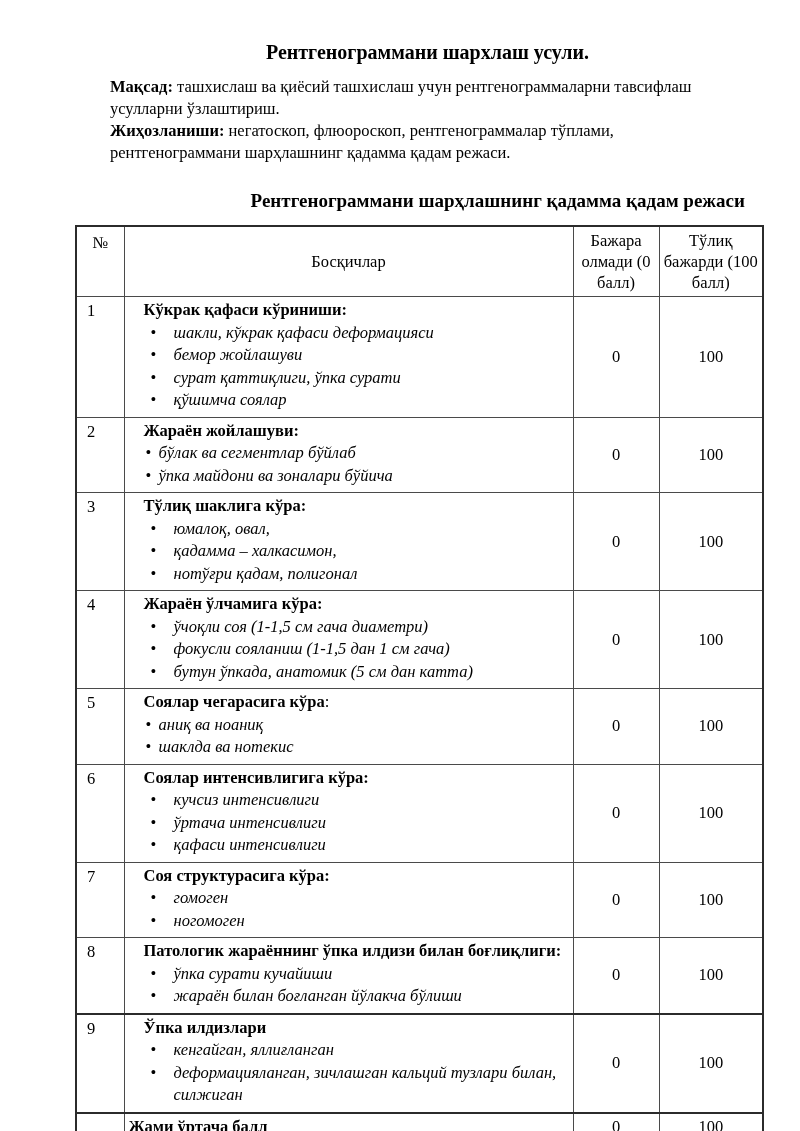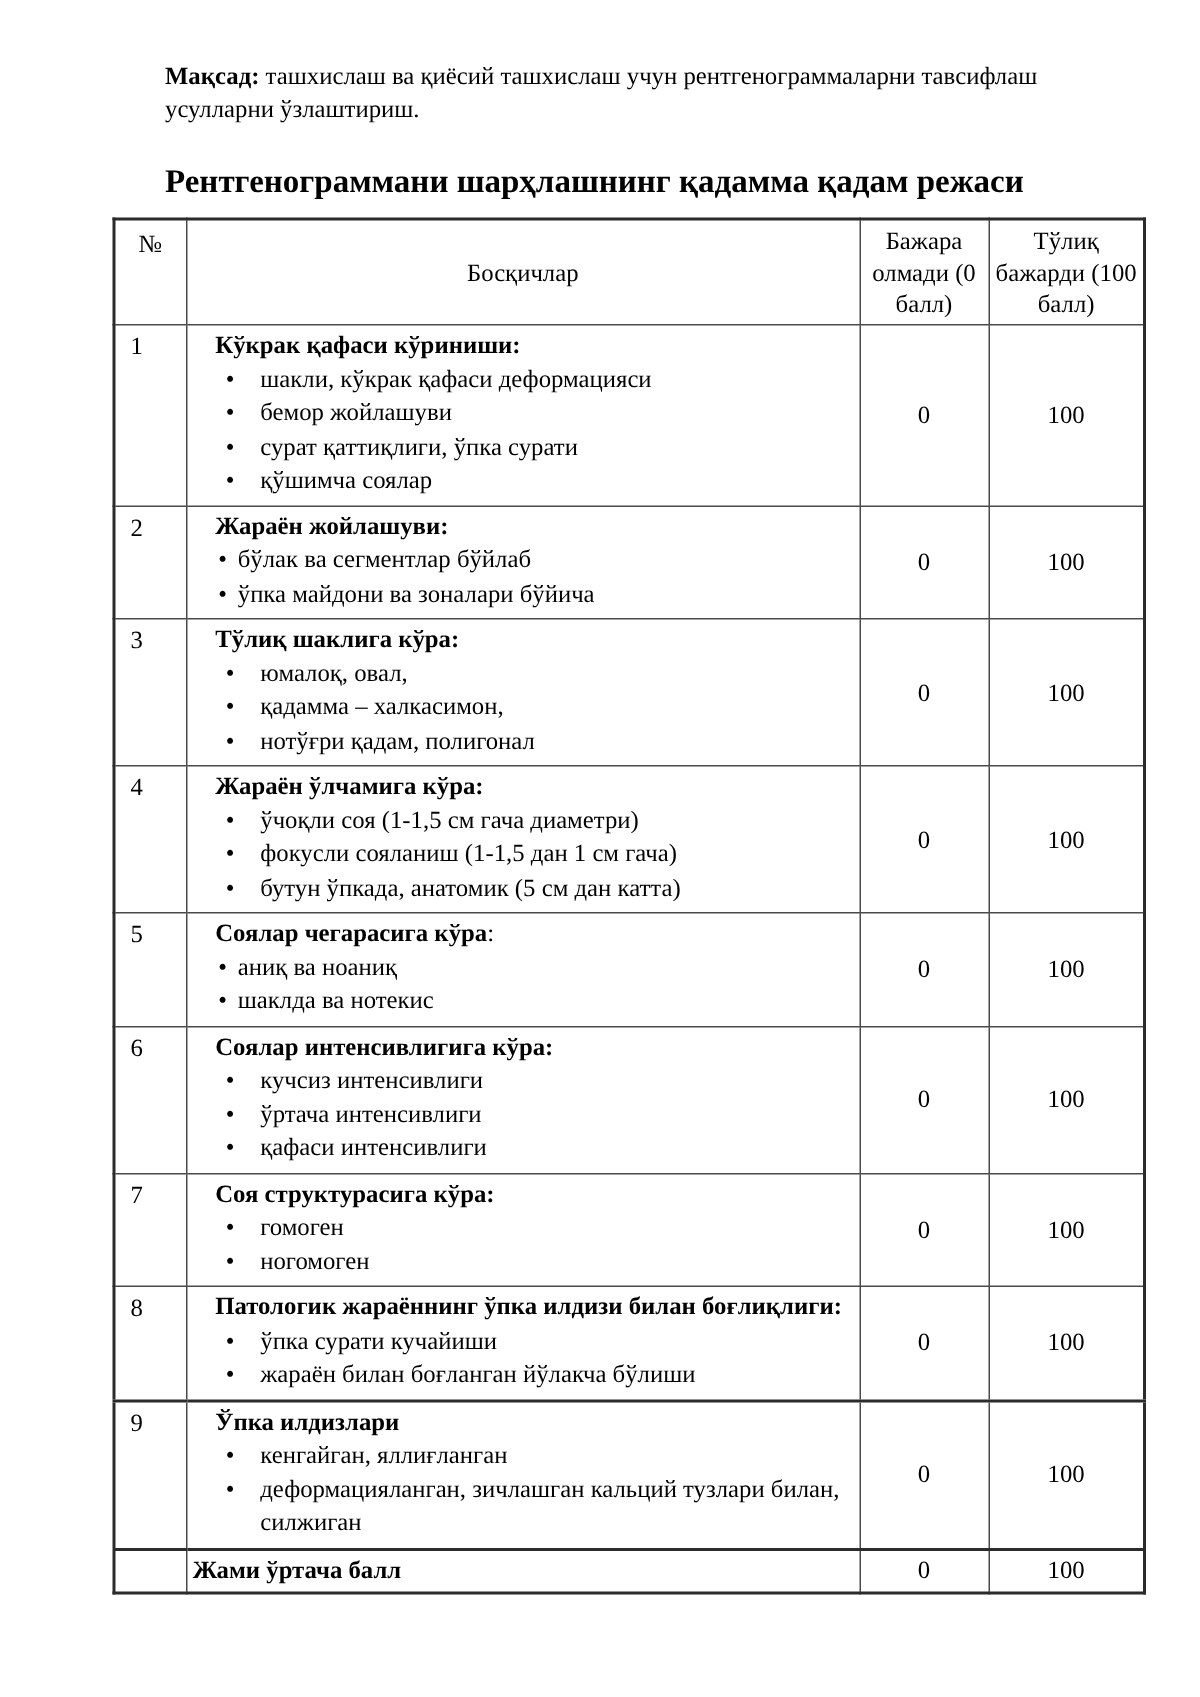--- a/index.html
+++ b/index.html
@@ -13,21 +13,21 @@
   .doc-title {
     margin:0 55px 12px 110px;
     text-align:center; font-weight:bold; font-size:20px; line-height:24px;
   }
   .intro { margin:0 55px 0 110px; font-size:16.5px; line-height:22px; }
   .intro p { margin:0; }
   .intro b { font-weight:bold;text-align:right; }
 
   .table-caption {
     margin:26px 55px 14px 110px;
-    text-align:left; font-weight:bold; font-size:22px; line-height:21px;
+    text-align:right; font-weight:bold; font-size:19px; line-height:21px;
   }
 
   table.steps {
     border-collapse:collapse; table-layout:fixed;
     margin-left:75px; width:687px;
     border:2px solid #2b2b2b;
     font-size:16.5px;
   }
   table.steps th, table.steps td { border:1px solid #4a4a4a; }
 
@@ -45,38 +45,40 @@
     vertical-align:top;
     padding:2px 6px 5px 19px; line-height:22.5px;
   }
   .row-title { font-weight:bold; }
   .row-title .plain { font-weight:normal; }
 
   .bullet { display:flex; align-items:flex-start; }
   .bullet .marker { flex:0 0 auto; }
   .bullet.indent .marker { margin-left:7px; width:23px; }
   .bullet.flush  .marker { margin-left:2px; width:13px; }
-  .bullet .btext { flex:1 1 auto; }
+  .bullet .btext { flex:1 1 auto;font-style:italic; }
 
   td.cell-score {
     text-align:center; vertical-align:middle; line-height:22px;
   }
 
   tr.thick-top td { border-top:2px solid #2b2b2b; }
   tr.footer-row td { border-top:2px solid #2b2b2b; }
   tr.footer-row td.cell-steps { font-weight:bold; padding:2px 6px 3px 4px; }
 </style>
 </head>
 <body>
 
 <div class="page">
 
+  <h1 class="doc-title">Рентгенограммани шархлаш усули.</h1>
 
   <div class="intro">
     <p><b>Мақсад:</b><span> ташхислаш ва қиёсий ташхислаш учун рентгенограммаларни тавсифлаш усулларни ўзлаштириш.</span></p>
+    <p><b>Жиҳозланиши:</b><span> негатоскоп, флюороскоп, рентгенограммалар тўплами, рентгенограммани шарҳлашнинг қадамма қадам режаси.</span></p>
   </div>
 
   <h2 class="table-caption">Рентгенограммани шарҳлашнинг қадамма қадам режаси</h2>
 
   <table class="steps">
     <colgroup>
       <col style="width:48px">
       <col style="width:449px">
       <col style="width:86px">
       <col style="width:104px">

